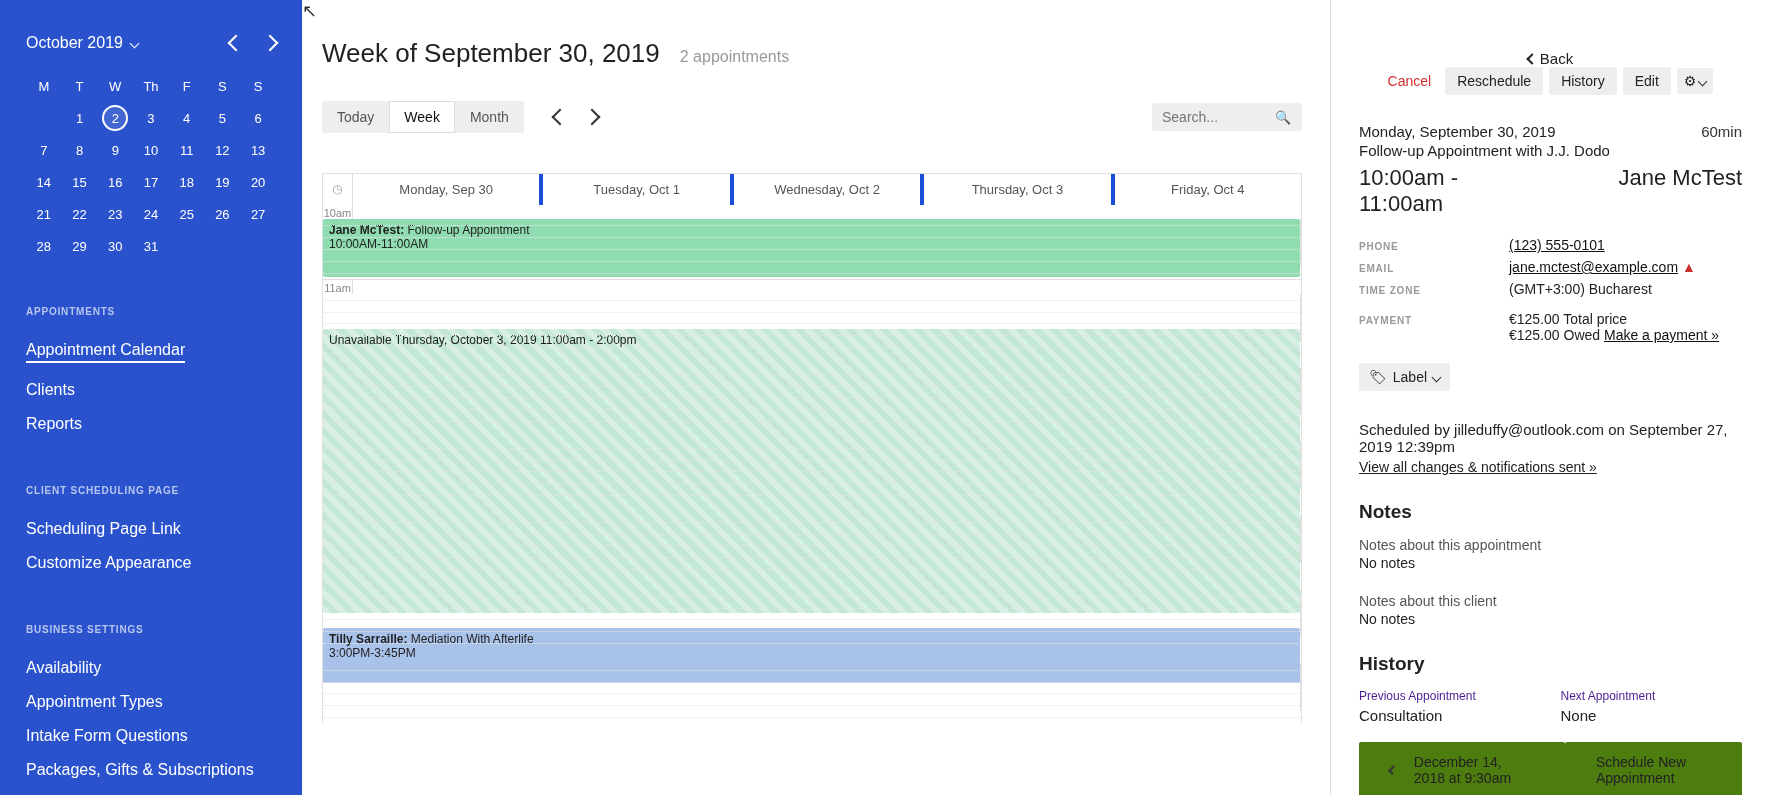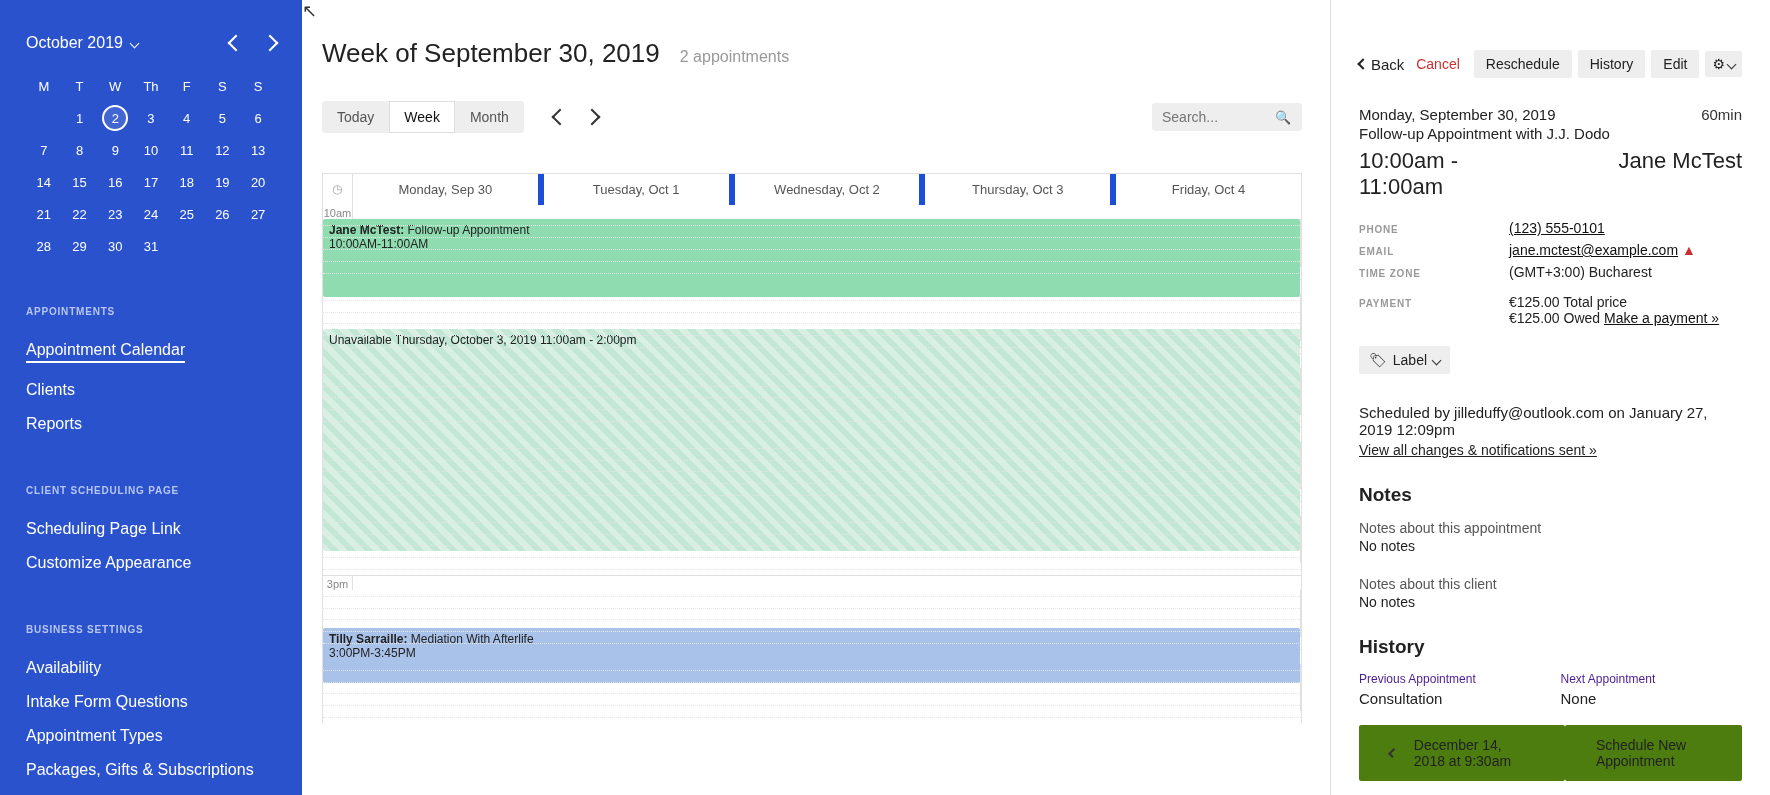--- a/index.html
+++ b/index.html
@@ -35,39 +35,39 @@
   .view-toggle span { padding: 8px 15px; font-size: 14px; cursor: pointer; color: #555; }
   .view-toggle span.active { background: #fff; color: #111; box-shadow: 0 0 0 1px #ddd inset; }
   .nav-arrows { display: flex; gap: 20px; margin-left: 12px; }
   .nav-arrows .chev { border-color: #333; }
   .search-box { display: flex; align-items: center; background: #eee; border-radius: 3px; padding: 6px 10px; width: 150px; justify-content: space-between; }
   .search-box input { border: none; background: transparent; outline: none; font-size: 14px; width: 100px; }
   .search-icon { color: #888; font-size: 13px; }
   
   .cal-grid { border: 1px solid #e0e0e0; border-bottom: none; }
   .cal-head { display: flex; }
-  .day-head { flex: 1; border-right: 6px solid #1d4ed8; text-align: center; padding: 8px 4px; font-size: 13px; color: #555; }
+  .day-head { flex: 1; border-right: 4px solid #1d4ed8; text-align: center; padding: 8px 4px; font-size: 13px; color: #555; }
   .day-head:last-child { border-right: none; }
   .clock-cell { width: 30px; text-align: center; padding: 8px 0; color:#aaa; font-size: 12px; border-right: 1px solid #e0e0e0; }
   .cal-body { position: relative; }
   .hour-row { display: flex; height: 74px; border-top: 1px solid #e0e0e0; flex-direction: column; }
   .hour-row:first-child { border-top: none; }
   .hour-label { width: 30px; font-size: 11px; color: #888; text-align: center; padding-top: 2px; border-right: 1px solid #e0e0e0; }
   .day-cell { flex: 1; border-right: 1px solid #e0e0e0; position: relative; }
   .day-cell::after { content:""; position:absolute; left:0; right:0; top:50%; border-top:1px dotted #e5e5e5; }
   .day-cell:last-child { border-right: none; }
   .event { position: absolute; left: 0; right: 0; padding: 4px 6px; font-size: 12px; border-radius: 2px; overflow: hidden; }
   .event.green { background: #8fdcb0; }
   .event.blue { background: #a9c2ea; }
   .event.unavail { background: repeating-linear-gradient(45deg,#d8f0e4,#d8f0e4 6px,#c2e7d4 6px,#c2e7d4 12px); }
   .event .name { font-weight: 600; }
   
   
   .detail { width: 440px; border-left: 1px solid #ddd; padding: 50px 28px 20px; overflow-y:auto; box-shadow: -5px 0 8px -4px rgba(0,0,0,0.08); }
-  .detail-top { display: flex; align-items: center; justify-content: space-between; margin-bottom: 28px; }
+  .detail-top { display: flex; align-items: center; justify-content: space-between; margin-bottom: 28px; flex-direction: column; }
   .back-link { display: flex; align-items: center; gap: 4px; cursor: pointer; font-size: 15px; }
   .back-link .chev { border-color:#222; width:8px; height:8px; }
   .detail-actions { display: flex; gap: 6px; align-items:center; }
   .detail-actions a { font-size: 14px; cursor:pointer; }
   .cancel { color: #d32f2f; margin-right: 8px; }
   .pill-btn { background: #eee; padding: 6px 12px; border-radius: 2px; font-size: 14px; cursor: pointer; }
   .gear-btn { background:#eee; padding:5px 7px; border-radius:2px; cursor:pointer; display:flex; align-items:center; gap:3px; }
   .detail-date-row { display:flex; justify-content:space-between; font-size:15px; }
   .detail-duration { color:#333; }
   .detail-sub { font-size:15px; margin-top:2px; }
@@ -170,22 +170,22 @@
     <div id="side-sections">
         <div class="side-section"><div class="side-heading">APPOINTMENTS</div><a class="side-link active">Appointment Calendar</a><br><a class="side-link">Clients</a><a class="side-link">Reports</a></div>
         <div class="side-section">
           <div class="side-heading">CLIENT SCHEDULING PAGE</div>
           <a class="side-link">Scheduling Page Link</a>
           <a class="side-link">Customize Appearance</a>
         </div>
         <div class="side-section">
           <div class="side-heading">BUSINESS SETTINGS</div>
           <a class="side-link">Availability</a>
+          <a class="side-link">Appointment Types</a>
           <a class="side-link">Intake Form Questions</a>
-          <a class="side-link">Appointment Types</a>
           <a class="side-link">Packages, Gifts &amp; Subscriptions</a>
         </div>
       </div>
   </div>
 
   <div class="main">
     <div class="corner-arrow">↖</div>
     <div class="main-header">
       <div class="main-title">Week of September 30, 2019</div>
       <div class="main-sub">2 appointments</div>
@@ -212,34 +212,34 @@
       <div class="day-head">Monday, Sep 30</div>
           <div class="day-head">Tuesday, Oct 1</div>
           <div class="day-head">Wednesday, Oct 2</div>
           <div class="day-head">Thursday, Oct 3</div>
           <div class="day-head">Friday, Oct 4</div>
         </div>
       <div class="cal-body" id="grid-body">
           <div class="hour-row">
             <div class="hour-label">10am</div>
             <div class="day-cell" style="overflow: visible;">
-              <div class="event green" style="top: 0px; height: 78px;"><span class="name">Jane McTest:</span>  Follow-up Appointment<br>10:00AM-11:00AM</div>
+              <div class="event green" style="top: 0px; height: 58px;"><span class="name">Jane McTest:</span>  Follow-up Appointment<br>10:00AM-11:00AM</div>
             </div>
             <div class="day-cell"></div>
             <div class="day-cell"></div>
             <div class="day-cell"></div>
             <div class="day-cell"></div>
           </div>
           <div class="hour-row">
             <div class="hour-label">11am</div>
             <div class="day-cell"></div>
             <div class="day-cell"></div>
             <div class="day-cell"></div>
             <div class="day-cell" style="overflow: visible;">
-              <div class="event unavail" style="top: 0px; height: 222px;">Unavailable Thursday, October 3, 2019 11:00am - 2:00pm</div>
+              <div class="event unavail" style="top: 0px; height: 284px;">Unavailable Thursday, October 3, 2019 11:00am - 2:00pm</div>
             </div>
             <div class="day-cell"></div>
           </div>
           <div class="hour-row">
             <div class="hour-label">Noon</div>
             <div class="day-cell"></div>
             <div class="day-cell"></div>
             <div class="day-cell"></div>
             <div class="day-cell"></div>
             <div class="day-cell"></div>
@@ -325,21 +325,21 @@
       <div class="info-val">
         <div>€125.00 Total price</div>
         <div><span>€125.00 Owed </span><a style="text-decoration:underline">Make a payment »</a></div>
       </div>
     </div>
     <div class="label-btn">
       <span>🏷</span>
       <span>Label</span>
       <span class="chev down" style="border-color:#333"></span>
     </div>
-    <div class="sched-by">Scheduled by jilleduffy@outlook.com on January 27, 2019 12:09pm</div>
+    <div class="sched-by">Scheduled by jilleduffy@outlook.com on September 27, 2019 12:39pm</div>
     <a class="sched-link">View all changes &amp; notifications sent »</a>
     <div class="section-h">Notes</div>
     <div class="note-lbl">Notes about this appointment</div>
     <div class="note-val">No notes</div>
     <div class="note-lbl">Notes about this client</div>
     <div class="note-val">No notes</div>
     <div class="section-h">History</div>
     <div class="hist-cols">
       <div class="hist-col">
         <div class="lbl">Previous Appointment</div>

